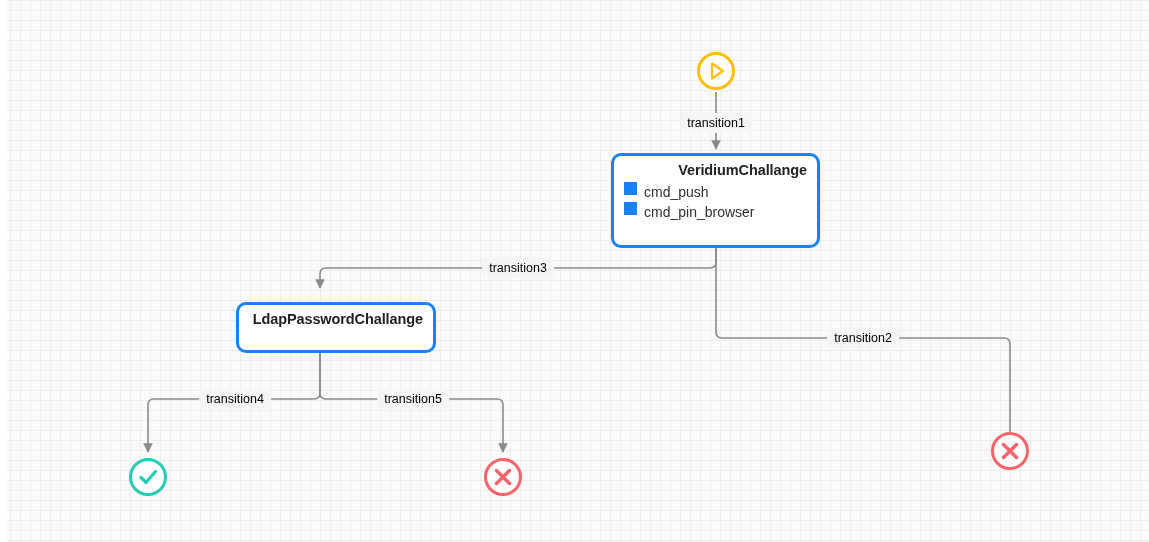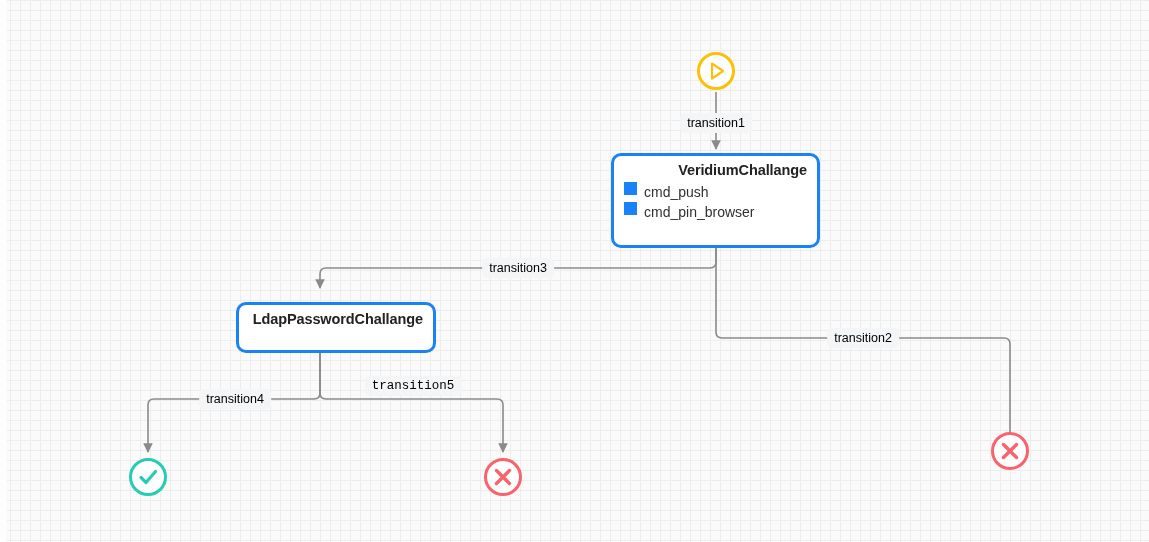--- a/index.html
+++ b/index.html
@@ -139,21 +139,21 @@
   </svg>
 
   <div class="edge-label" style="left:716px; top:123px;">transition1</div>
 
   <div class="edge-label" style="left:863px; top:338px;">transition2</div>
 
   <div class="edge-label" style="left:518px; top:268px;">transition3</div>
 
   <div class="edge-label" style="left:235px; top:399px;">transition4</div>
 
-  <div class="edge-label" style="left:413px; top:386px;font-family:Liberation Mono, monospace;">transition5</div>
+  <div class="edge-label" style="left:413px; top:399px;">transition5</div>
 
   <div class="term-node term-start" style="left:697px; top:52px;">
     <svg width="26" height="26" viewBox="0 0 26 26">
       <path d="M 9 5.5 L 20 13 L 9 20.5 Z" fill="none" stroke="#fcc00a" stroke-width="2.2" stroke-linejoin="round"></path>
     </svg>
   </div>
 
   <div class="node-box" style="left:611px; top:153px; width:209px; height:95px;">
     <div class="node-title">VeridiumChallange</div>
     <div class="node-item">

